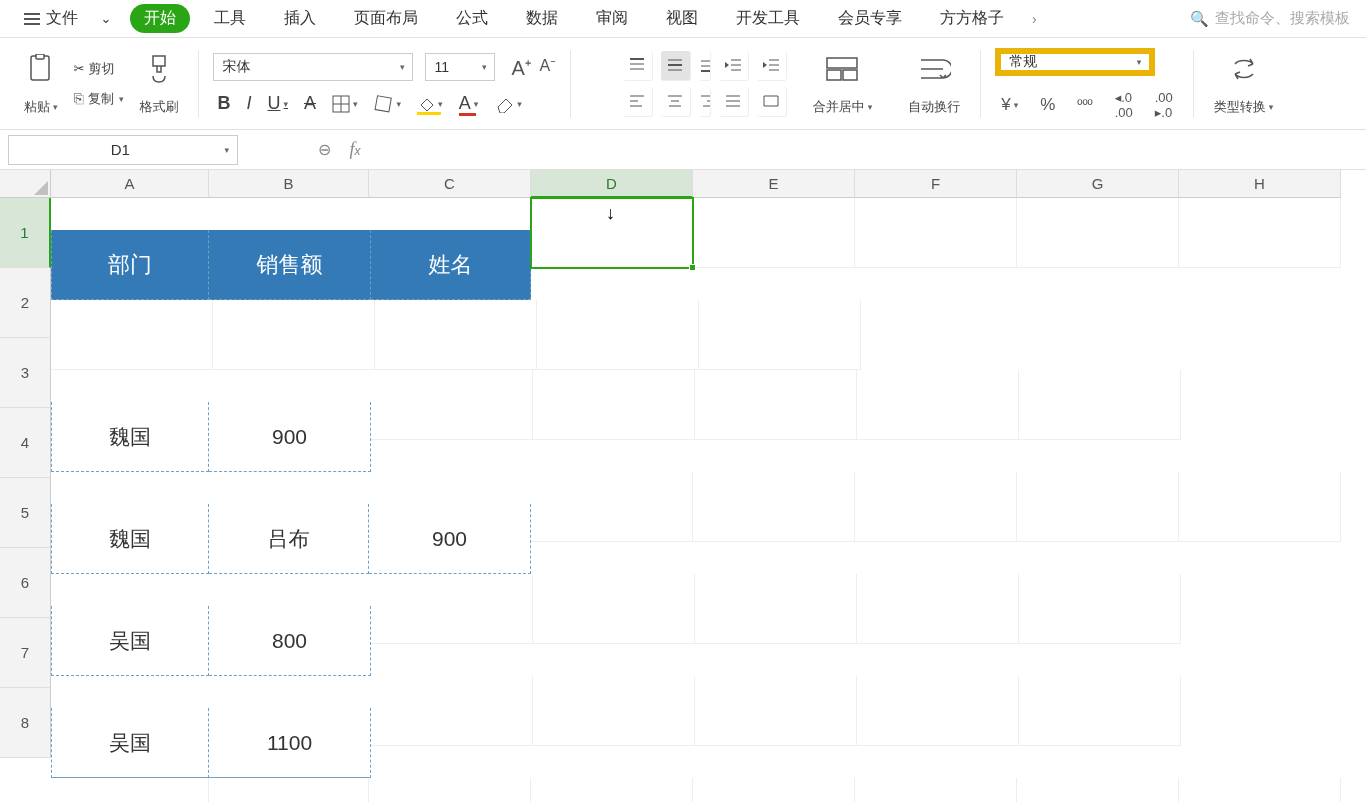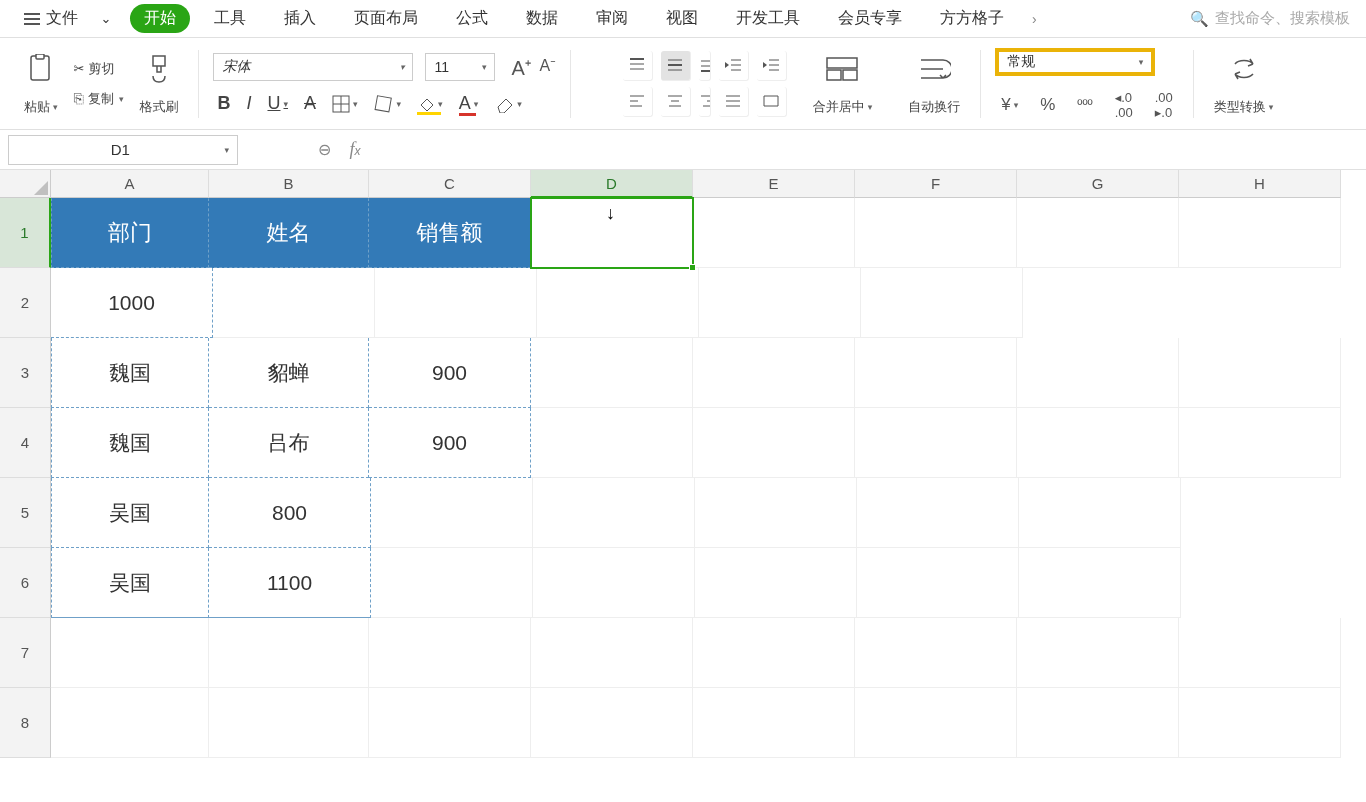--- a/index.html
+++ b/index.html
@@ -23,21 +23,21 @@
   .ribbon { display:flex; align-items:center; height:92px; padding:0 8px; border-bottom:1px solid #e0e0e0; }
   .rg { display:flex; flex-direction:column; align-items:center; justify-content:center; padding:0 10px; height:100%; }
   .rg-row { display:flex; align-items:center; gap:6px; }
   .sep { width:1px; height:68px; background:#e6e6e6; margin:0 4px; }
   .lbl { font-size:13px; color:#444; margin-top:6px; display:flex; align-items:center; gap:2px;}
   .btn-col { display:flex; flex-direction:column; gap:8px; justify-content:center; }
   .btn-mini { display:flex; align-items:center; gap:4px; font-size:13px; color:#444; padding:2px 4px; cursor:pointer;}
 
   
   .font-sel, .size-sel { height:28px; border:1px solid #ccc; display:flex; align-items:center; justify-content:space-between; padding:0 8px; background:#fff; font-size:14px; color:#333;}
-  .font-sel { width:200px;font-style:italic; }
+  .font-sel { width:200px; }
   .size-sel { width:70px; margin-left:6px;justify-content:space-between; }
   .size-btns { display:flex; gap:8px; margin-left:10px;}
   .size-btns span { font-size:20px; color:#555; cursor:pointer;}
   .size-btns .minus { font-size:16px;}
   .font-btns { display:flex; align-items:center; gap:16px; margin-top:12px; padding:0 4px;}
   .font-btns > span { font-size:18px; color:#444; cursor:pointer; display:inline-flex; align-items:center; gap:2px;}
   .drop { font-size:9px; color:#666; margin-left:1px;}
   .color-chip { position:relative; }
   .color-chip .bar { position:absolute; left:0; right:2px; bottom:-2px; height:3px;}
   .ybar{ background:#ffd400;}
@@ -46,21 +46,21 @@
   
   .align-grid { display:grid; grid-template-columns:repeat(3,30px) 12px repeat(2,30px); grid-template-rows:30px 30px; gap:6px 8px; }
   .align-grid .cell { display:flex; align-items:center; justify-content:center; font-size:16px; color:#555; cursor:pointer; border-radius:3px;}
   .align-grid .cell.on { background:#e3e3e3; }
   .align-grid .gap { grid-row:1/3; }
 
   .big-btn { display:flex; flex-direction:column; align-items:center; gap:6px; padding:0 6px; cursor:pointer;}
   .big-btn .iconbox { height:34px; display:flex; align-items:center; justify-content:center;}
   .big-btn svg { }
 
-  .numfmt-sel { height:28px; width:160px; border:4px solid #eab308; display:flex; align-items:center; justify-content:space-between; padding:0 8px; background:#fff; font-size:14px;}
+  .numfmt-sel { height:28px; width:160px; border:6px solid #eab308; display:flex; align-items:center; justify-content:space-between; padding:0 8px; background:#fff; font-size:14px;}
   .numfmt-row2 { display:flex; gap:22px; margin-top:14px; font-size:17px; color:#555; padding:0 6px;}
   .numfmt-row2 span{ cursor:pointer; display:inline-flex; align-items:center; gap:2px;}
 
   
   .fxbar { display:flex; align-items:center; height:40px; border-bottom:1px solid #e0e0e0; }
   .namebox { width:230px; height:30px; margin-left:8px; border:1px solid #ccc; display:flex; align-items:center; justify-content:space-between; padding:0 8px; font-size:15px;}
   .namebox span.val { flex:1; text-align:center; }
   .fx-icons { display:flex; align-items:center; gap:18px; margin-left:80px; color:#888;}
   .fx-icons .fx { font-style:italic; font-family:"Times New Roman",serif; font-size:18px;}
   .fx-input { flex:1; height:30px; margin-left:6px; }
@@ -71,21 +71,21 @@
   .corner::after{ content:""; width:0; height:0; border-left:14px solid transparent; border-bottom:14px solid #c0c0c0; margin:0 2px 2px 0;}
   .colhdrs { position:absolute; left:51px; top:0; right:0; height:28px; display:flex; }
   .colhdr { height:28px; display:flex; align-items:center; justify-content:center; background:#f3f3f3; border-right:1px solid #ddd; border-bottom:1px solid #ccc; font-size:15px; color:#555;}
   .colhdr.sel { background:#d8e6d8; color:#2b7a2b; border-bottom:2px solid #2aa515;}
   .rowhdrs { position:absolute; left:0; top:28px; bottom:0; width:51px; }
   .rowhdr { width:51px; display:flex; align-items:center; justify-content:center; background:#f3f3f3; border-right:1px solid #ccc; border-bottom:1px solid #ddd; font-size:15px; color:#555;}
   .rowhdr.sel { background:#d8e6d8; color:#2b7a2b; border-right:2px solid #2aa515;}
   .cells { position:absolute; left:51px; top:28px; right:0; bottom:0;}
   .row { display:flex; }
   .cell { border-right:1px solid #eee; border-bottom:1px solid #eee; display:flex; align-items:center; justify-content:center; font-size:21px; color:#333;}
-  .tblcell { border-right:1px dashed #6fa0c8; border-bottom:1px dashed #6fa0c8;}
+  .tblcell { border-right:1px dashed #6fa0c8; border-bottom:1px dashed #6fa0c8;margin-top:32px;}
   .tblcell-first { border-left:1px dashed #6fa0c8;}
   .hdrcell { background:#337ab7; color:#fff; font-size:22px; font-weight:500;}
   .row1-top .tblcell{ border-top:1px solid #337ab7;}
   .row-last .tblcell{ border-bottom:1px solid #6fa0c8;}
   .selcell { position:absolute; border:2px solid #2aa515; pointer-events:none; box-sizing:border-box;}
   .selcell .handle { position:absolute; right:-4px; bottom:-4px; width:7px; height:7px; background:#2aa515; border:1px solid #fff;}
   .downarrow { position:absolute; font-size:18px; color:#000; pointer-events:none; line-height:1;}
 </style>
 </head>
 <body>
@@ -382,39 +382,37 @@
       <div class="rowhdr" style="height: 70px;">3</div>
       <div class="rowhdr" style="height: 70px;">4</div>
       <div class="rowhdr" style="height: 70px;">5</div>
       <div class="rowhdr" style="height: 70px;">6</div>
       <div class="rowhdr" style="height: 70px;">7</div>
       <div class="rowhdr" style="height: 70px;">8</div>
     </div>
   <div class="cells" id="cells">
       <div class="row row1-top">
         <div class="cell tblcell tblcell-first hdrcell" style="width: 158px; height: 70px;">部门</div>
+        <div class="cell tblcell hdrcell" style="width: 162px; height: 70px;">销售额</div>
         <div class="cell tblcell hdrcell" style="width: 160px; height: 70px;">姓名</div>
-        <div class="cell tblcell hdrcell" style="width: 162px; height: 70px;">销售额</div>
-        <div class="cell" style="width: 162px; height: 70px;"></div>
-        <div class="cell" style="width: 162px; height: 70px;"></div>
-        <div class="cell" style="width: 162px; height: 70px;"></div>
-        <div class="cell" style="width: 162px; height: 70px;"></div>
-        <div class="cell" style="width: 162px; height: 70px;"></div>
-      </div>
-      <div class="row">
-        <div class="cell tblcell" style="width: 162px; height: 70px;">1000</div>
+        <div class="cell" style="width: 162px; height: 70px;"></div>
+        <div class="cell" style="width: 162px; height: 70px;"></div>
+        <div class="cell" style="width: 162px; height: 70px;"></div>
+        <div class="cell" style="width: 162px; height: 70px;"></div>
+        <div class="cell" style="width: 162px; height: 70px;"></div>
+      </div>
+      <div class="row">
         <div class="cell" style="width: 162px; height: 70px;"></div>
         <div class="cell" style="width: 162px; height: 70px;"></div>
         <div class="cell" style="width: 162px; height: 70px;"></div>
         <div class="cell" style="width: 162px; height: 70px;"></div>
         <div class="cell" style="width: 162px; height: 70px;"></div>
       </div>
       <div class="row">
         <div class="cell tblcell tblcell-first" style="width: 158px; height: 70px;">魏国</div>
-        <div class="cell tblcell" style="width: 160px; height: 70px;">貂蝉</div>
         <div class="cell tblcell" style="width: 162px; height: 70px;">900</div>
         <div class="cell" style="width: 162px; height: 70px;"></div>
         <div class="cell" style="width: 162px; height: 70px;"></div>
         <div class="cell" style="width: 162px; height: 70px;"></div>
         <div class="cell" style="width: 162px; height: 70px;"></div>
         <div class="cell" style="width: 162px; height: 70px;"></div>
       </div>
       <div class="row">
         <div class="cell tblcell tblcell-first" style="width: 158px; height: 70px;">魏国</div>
         <div class="cell tblcell" style="width: 160px; height: 70px;">吕布</div>

